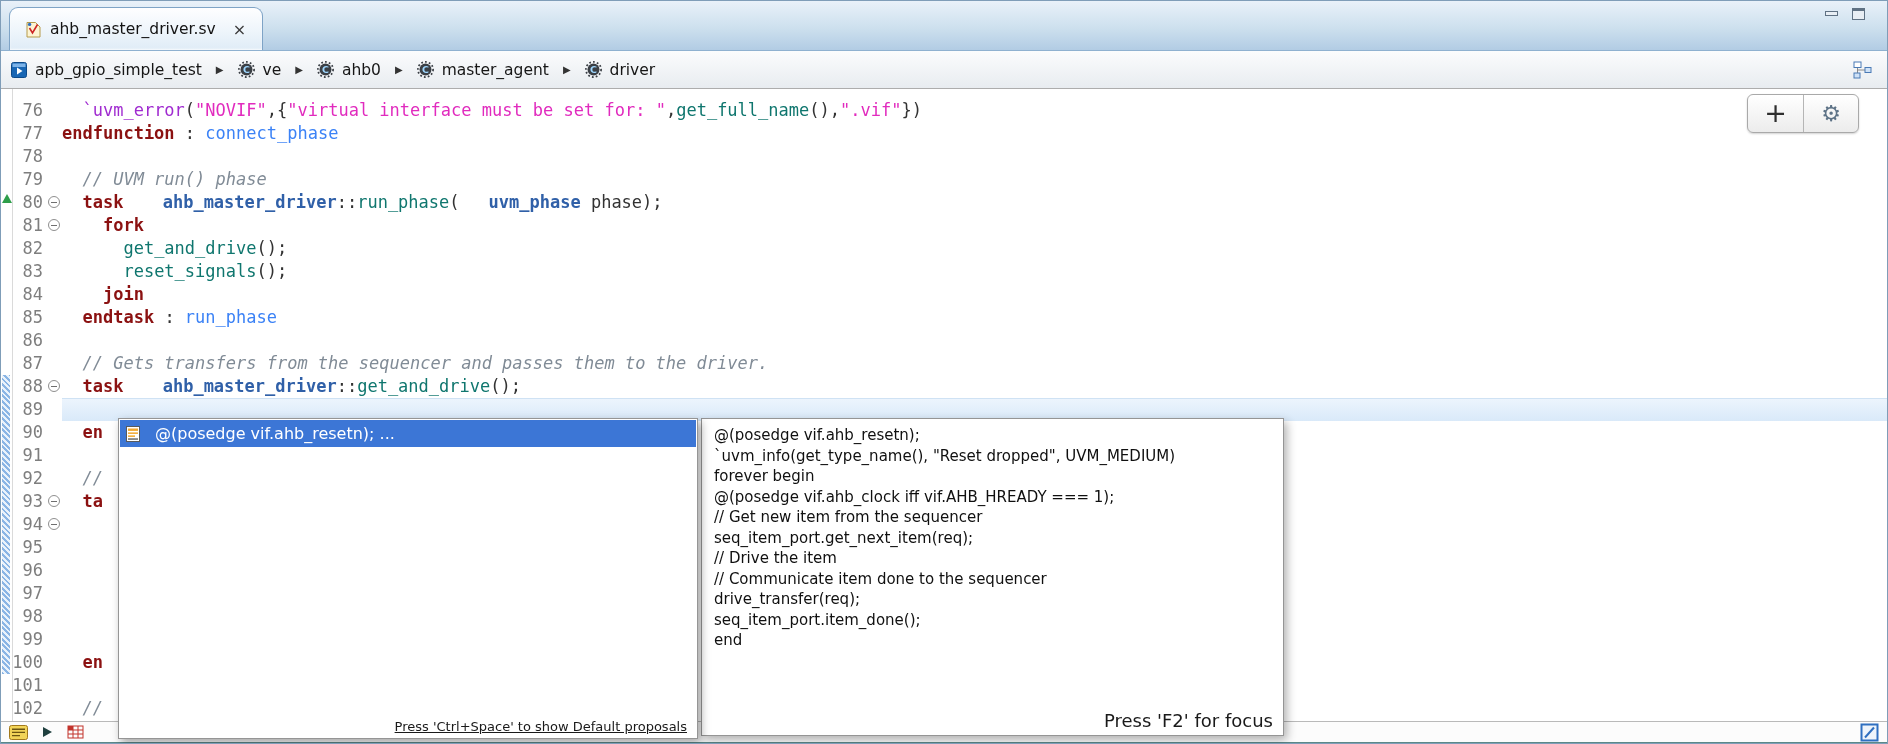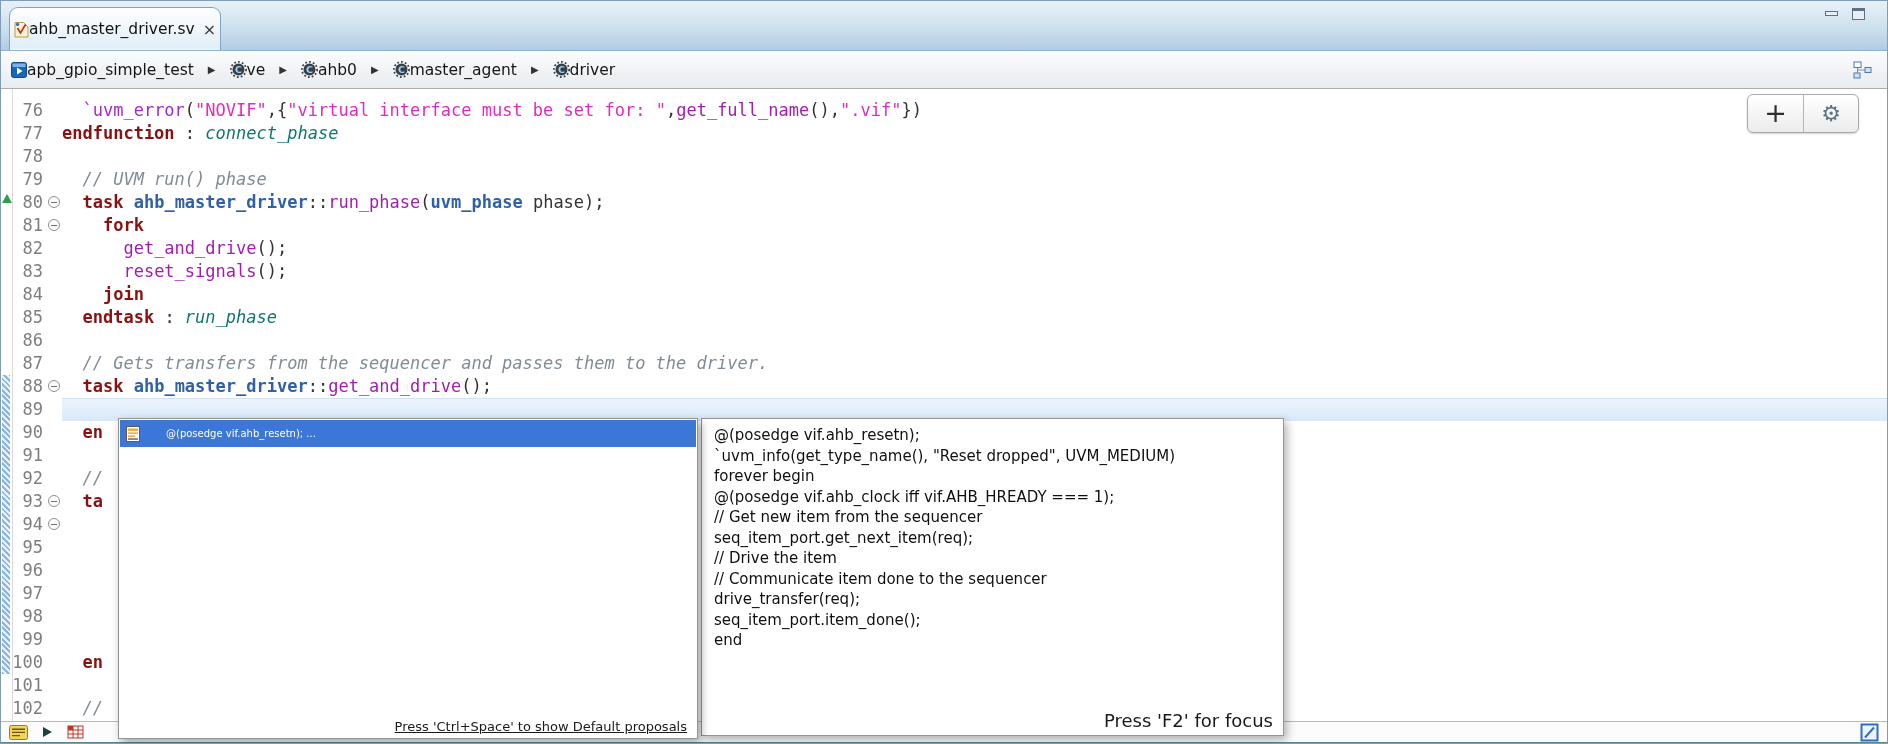--- a/index.html
+++ b/index.html
@@ -4,35 +4,35 @@
 <style>
   html,body{margin:0;padding:0;background:#dce6f0;}
   *{box-sizing:border-box;}
   .window{width:1888px;height:744px;border:1px solid #7f9db8;position:relative;overflow:hidden;
           background:#fff;font-family:"DejaVu Sans",sans-serif;}
 
   
   .tabbar{height:50px;position:relative;
           background:linear-gradient(180deg,#e9f1f9 0%,#cde0ee 55%,#b2cce4 100%);
           border-bottom:1px solid #8fb1d0;}
-  .tab{position:absolute;left:8px;bottom:0;height:43px;display:flex;align-items:center;
-       padding:0 4px;background:linear-gradient(180deg,#fefeff 0%,#eef5fb 55%,#dfecf7 100%);
+  .tab{position:absolute;left:8px;bottom:0;height:43px;display:flex;align-items:center;gap:9px;
+       padding:0 16px;background:linear-gradient(180deg,#fefeff 0%,#eef5fb 55%,#dfecf7 100%);
        border:1px solid #7ea3c6;border-bottom:none;border-radius:9px 9px 0 0;
        font-size:15.5px;color:#141414;box-shadow:0 -1px 2px rgba(255,255,255,.8) inset;}
   .tab-close{color:#3c3c3c;font-size:16px;margin-left:8px;cursor:default;}
   .win-controls{position:absolute;right:22px;top:7px;display:flex;gap:14px;align-items:flex-start;}
   .wc{display:inline-block;}
   .wc.min{width:13px;height:5px;border:1px solid #5f7183;margin-top:3px;background:#e8eef4;}
   .wc.max{width:13px;height:12px;border:1px solid #5f7183;border-top-width:3px;background:#e8eef4;}
 
   
   .breadcrumb{height:38px;background:linear-gradient(180deg,#fbfcfd,#e8ecf0);
               border-bottom:1px solid #adadad;display:flex;align-items:center;padding:0 10px;}
   .crumbs{display:flex;align-items:center;flex:1;}
-  .crumb{display:flex;align-items:center;gap:0;font-size:15.5px;color:#161616;cursor:default;}
+  .crumb{display:flex;align-items:center;gap:8px;font-size:15.5px;color:#161616;cursor:default;}
   .crumb-sep{margin:0 14px;font-size:10px;color:#333;}
   .hier{margin-right:4px;}
 
   
   .editor{position:relative;height:632px;background:#fff;overflow:hidden;}
   .rail{position:absolute;left:0;top:0;bottom:0;width:12px;background:#fff;border-right:1px solid #dadada;z-index:1;}
   .range{position:absolute;left:1px;width:8px;top:286px;height:299px;z-index:2;
          background:repeating-linear-gradient(45deg,#8ab5e5 0 2px,#e9f2fb 2px 4px);}
   .green{position:absolute;left:1px;top:105px;width:0;height:0;z-index:2;
          border-left:5px solid transparent;border-right:5px solid transparent;border-bottom:9px solid #2e9e4a;}
@@ -40,42 +40,42 @@
               background:linear-gradient(180deg,#ecf4fd,#d9e9f9);border-top:1px solid #cfe2f4;}
   .code{position:absolute;left:0;top:10px;right:0;z-index:3;}
   .crow{display:flex;height:23px;font:17px/23px "DejaVu Sans Mono",monospace;white-space:pre;}
   .ln{width:44px;text-align:right;color:#7e7e7e;flex:none;padding-right:2px;}
   .fold{width:17px;flex:none;position:relative;}
   .fold.has::before{content:'';position:absolute;left:3px;top:5px;width:10px;height:10px;
                     border:1px solid #8f8f8f;border-radius:50%;background:#fff;}
   .fold.has::after{content:'';position:absolute;left:6px;top:11px;width:6px;height:1px;background:#6f6f6f;}
   .ctext{flex:1;}
   .tok-kw{color:#8b1111;font-weight:bold;}
-  .tok-type{color:#3060a8;font-weight:bold;}
-  .tok-fn{color:#a21caf;}
+  .tok-type{color:#3060a8;font-weight:bold;margin-left:29px;}
+  .tok-fn{color:#0f766e;}
   .tok-str{color:#e12bbe;}
   .tok-macro{color:#a02bd0;font-weight:normal;}
   .tok-cmt{color:#808b96;font-style:italic;}
-  .tok-lbl{color:#0f766e;font-style:italic;margin-top:39px;}
+  .tok-lbl{color:#3b82f6;margin-top:39px;}
   .tok-plain{color:#333;}
 
   .editor-buttons{position:absolute;right:28px;top:5px;display:flex;border:1px solid #a9a9a9;
                   border-radius:6px;background:linear-gradient(#ffffff,#ececec);
                   box-shadow:0 1px 2px rgba(0,0,0,.18);z-index:5;overflow:hidden;}
   .ebtn{width:55px;height:37px;display:flex;align-items:center;justify-content:center;
         background:transparent;border:none;padding:0;cursor:default;}
   .ebtn + .ebtn{border-left:1px solid #b5b5b5;}
   .plus-glyph{font-size:27px;color:#2e2e2e;line-height:1;margin-top:-3px;font-family:"DejaVu Sans",sans-serif;}
   .gear-glyph{font-size:22px;color:#5e7387;line-height:1;font-family:"DejaVu Sans",sans-serif;}
 
   
   .plist{position:absolute;left:117px;top:417px;width:580px;height:321px;background:#fff;
          border:1px solid #959595;box-shadow:3px 4px 9px rgba(0,0,0,.35);z-index:20;}
   .prow{height:27px;margin:1px;background:#3c76d6;color:#fff;display:flex;align-items:center;
-        gap:26px;padding-left:6px;font-size:10px;}
+        gap:15px;padding-left:6px;font-size:16px;}
   .plist-hint{position:absolute;right:10px;bottom:4px;font-size:13px;color:#1a1a1a;text-decoration:underline;}
   .ppreview{position:absolute;left:700px;top:417px;width:583px;height:318px;background:#fff;
             border:1px solid #959595;box-shadow:3px 4px 9px rgba(0,0,0,.3);z-index:19;
             padding:6px 0 0 12px;}
   .pline{font-size:15px;line-height:20.5px;color:#101010;white-space:pre;}
   .ppreview-hint{position:absolute;right:10px;bottom:4px;font-size:18px;color:#1a1a1a;}
 
   
   .bottombar{height:24px;border-top:1px solid #b9b9b9;border-bottom:3px solid #5c8888;
              display:flex;align-items:center;gap:15px;padding-left:8px;background:#fcfcfc;}

